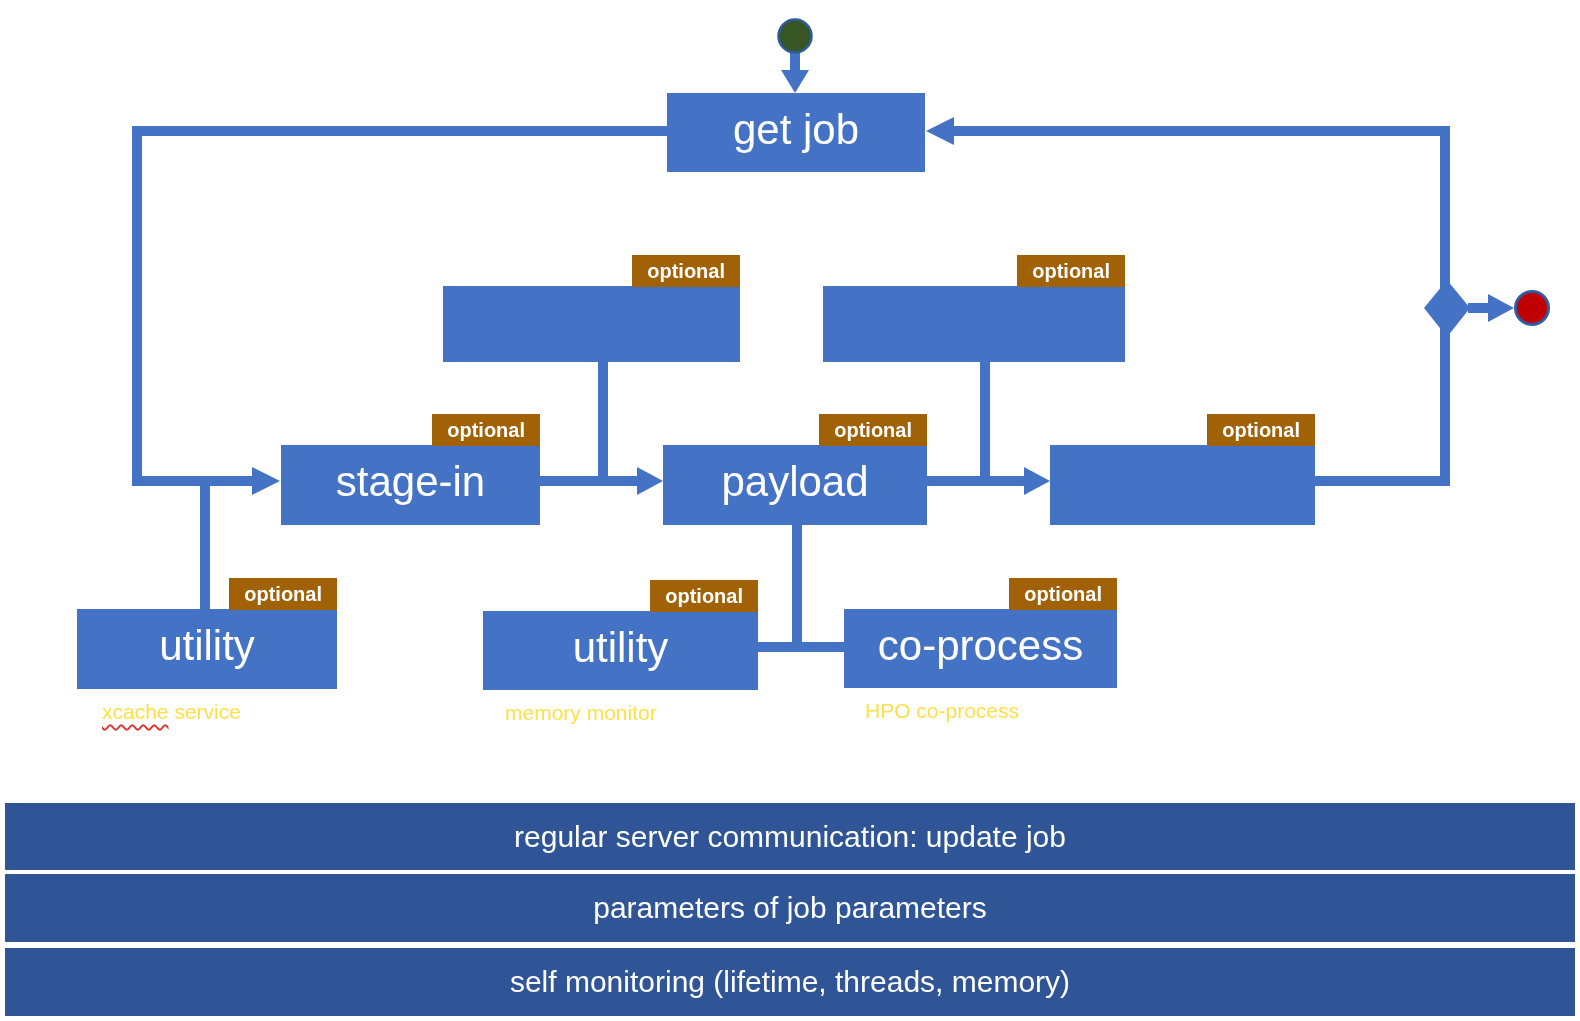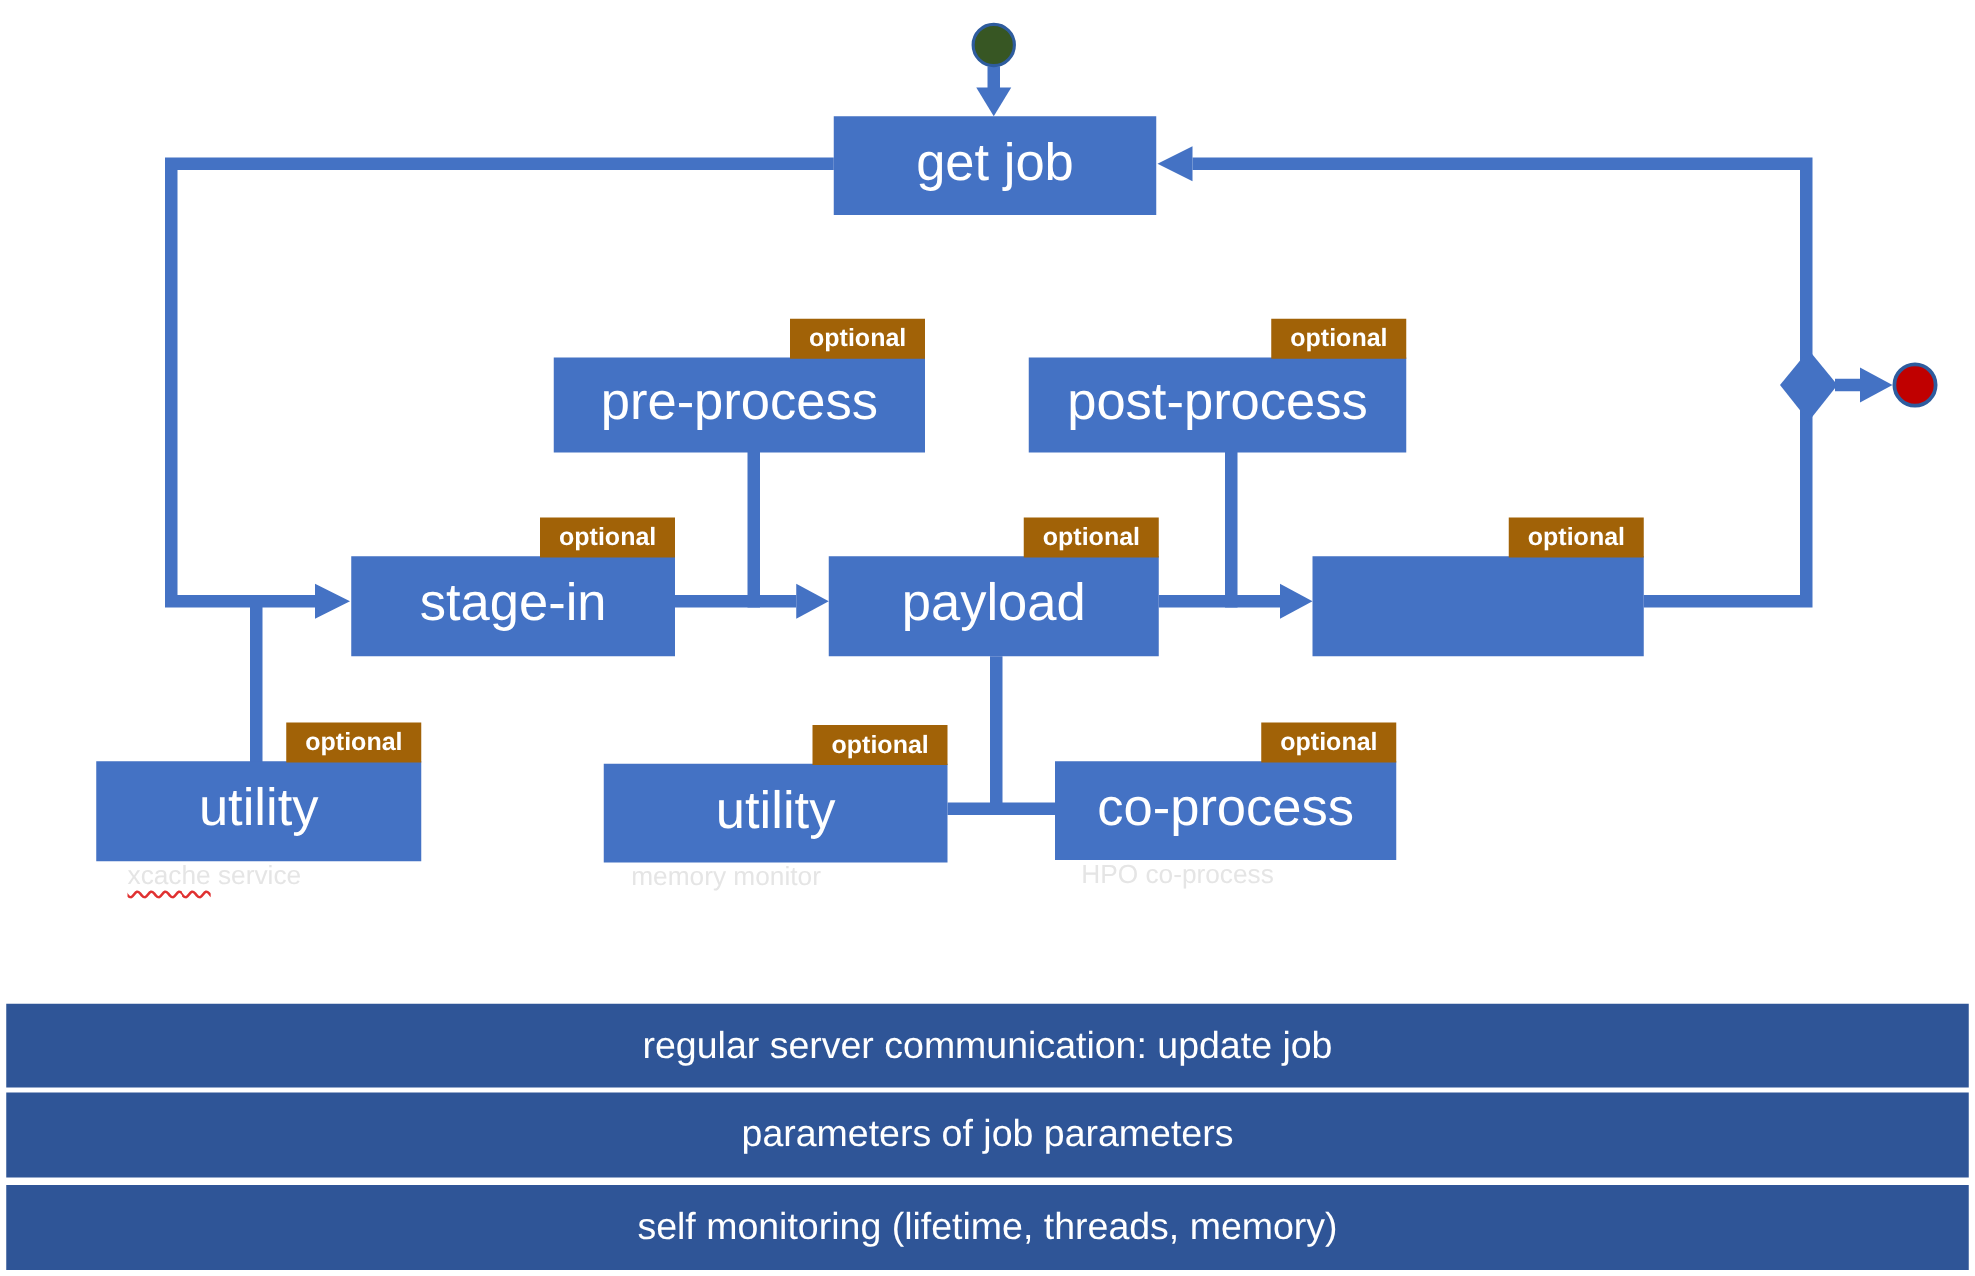--- a/index.html
+++ b/index.html
@@ -16,22 +16,22 @@
     color:#ffffff;font-size:42px;line-height:1;white-space:nowrap;
     padding-bottom:6px;
   }
   .tab{
     position:absolute;bottom:calc(100% - 1px);right:0;height:32px;
     background:#a16207;color:#ffffff;font-size:20px;font-weight:700;
     display:flex;align-items:center;justify-content:center;
     padding:0 15px;box-sizing:border-box;white-space:nowrap;
   }
   .caption{
-    position:absolute;top:100%;
-    color:#e5e5e5;font-size:21px;white-space:nowrap;
+    position:absolute;top:100%;margin-top:11px;
+    color:#fde047;font-size:21px;white-space:nowrap;
   }
   .squiggle{
     text-decoration-line:underline;text-decoration-style:wavy;
     text-decoration-color:#e03131;text-decoration-thickness:2px;
     text-underline-offset:5px;
   }
   .band{
     position:absolute;left:5px;width:1570px;background:#2F5597;
     color:#ffffff;display:flex;align-items:center;justify-content:center;
     font-size:30px;white-space:nowrap;
@@ -80,28 +80,26 @@
   </svg>
 
   <div class="node" style="left:667px;top:93px;width:258px;height:79px">
     <span class="label">get job</span>
   </div>
 
   <div class="node" style="left:443px;top:286px;width:297px;height:76px">
     <div class="tab">
       <span>optional</span>
     </div>
-    <span class="label">pre-process</span>
   </div>
 
   <div class="node" style="left:823px;top:286px;width:302px;height:76px">
     <div class="tab">
       <span>optional</span>
     </div>
-    <span class="label">post-process</span>
   </div>
 
   <div class="node" style="left:281px;top:445px;width:259px;height:80px">
     <div class="tab">
       <span>optional</span>
     </div>
     <span class="label">stage-in</span>
   </div>
 
   <div class="node" style="left:663px;top:445px;width:264px;height:80px">

